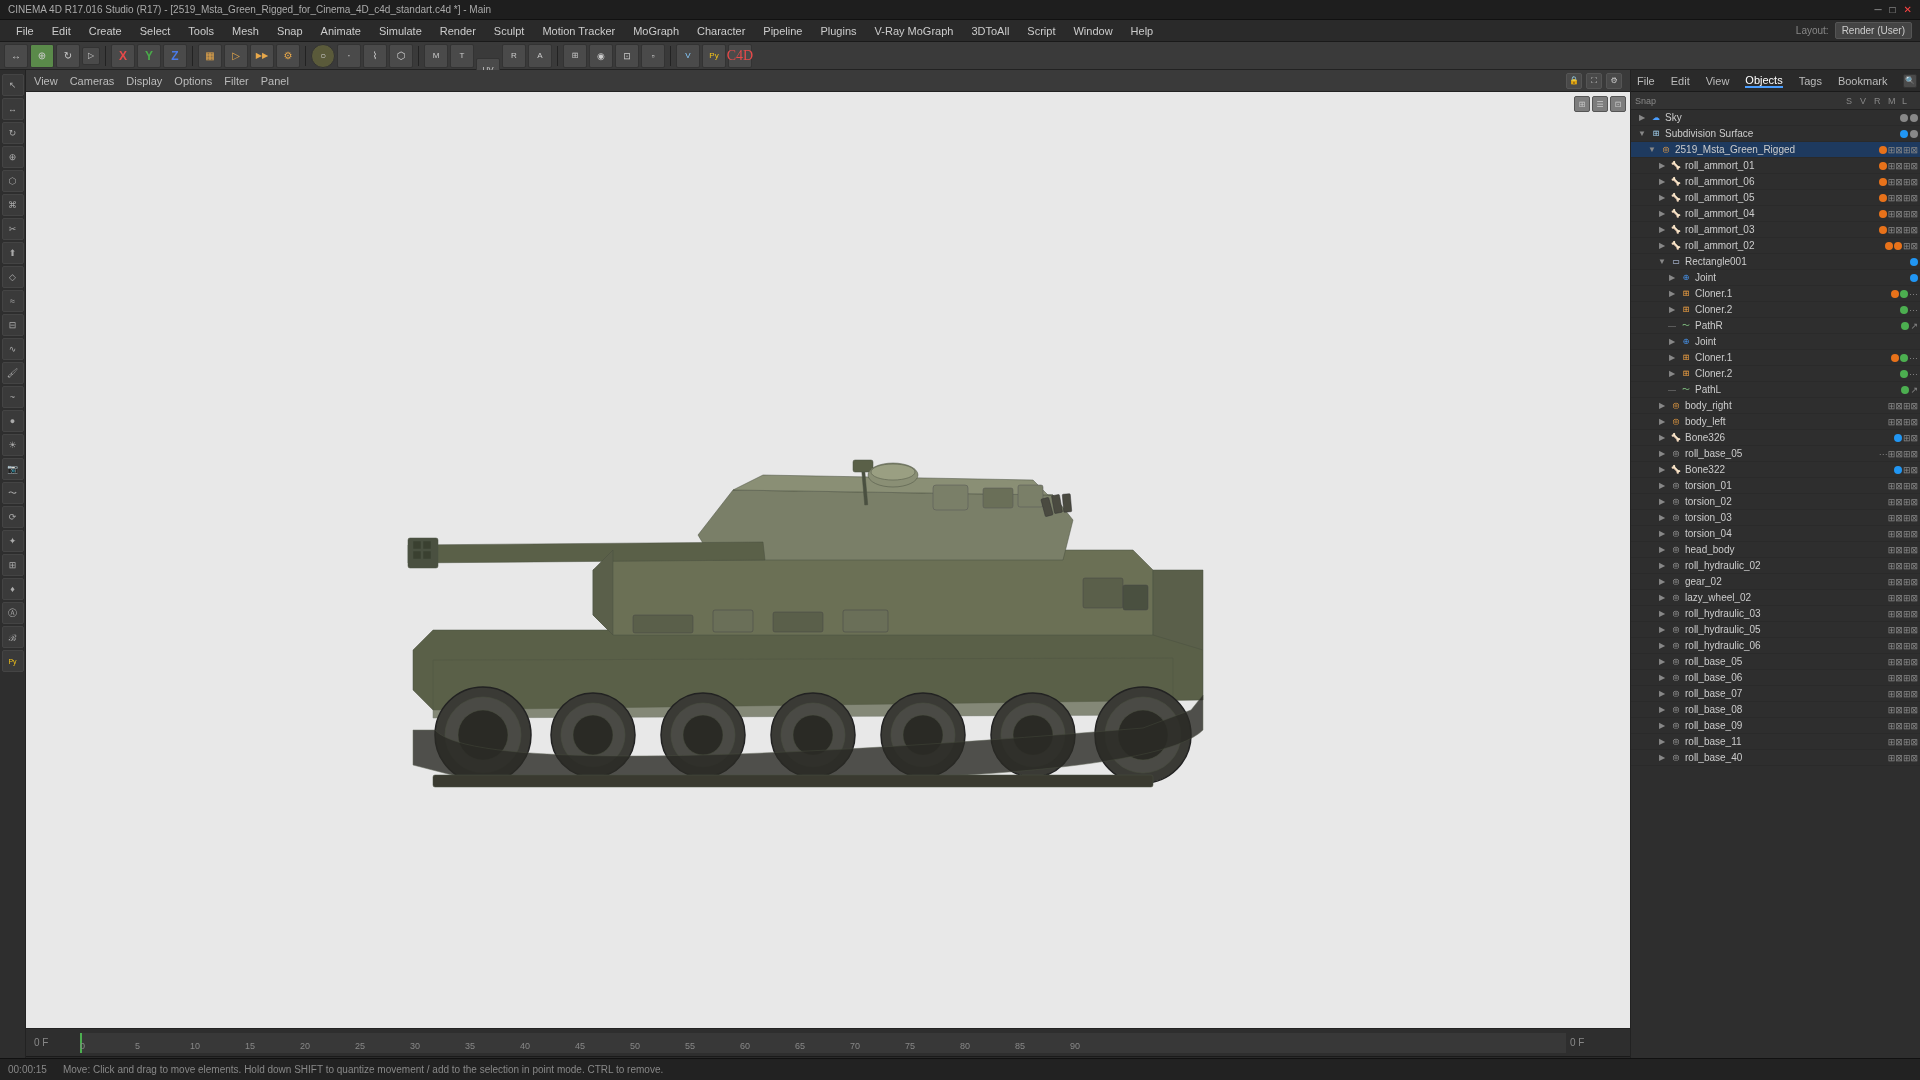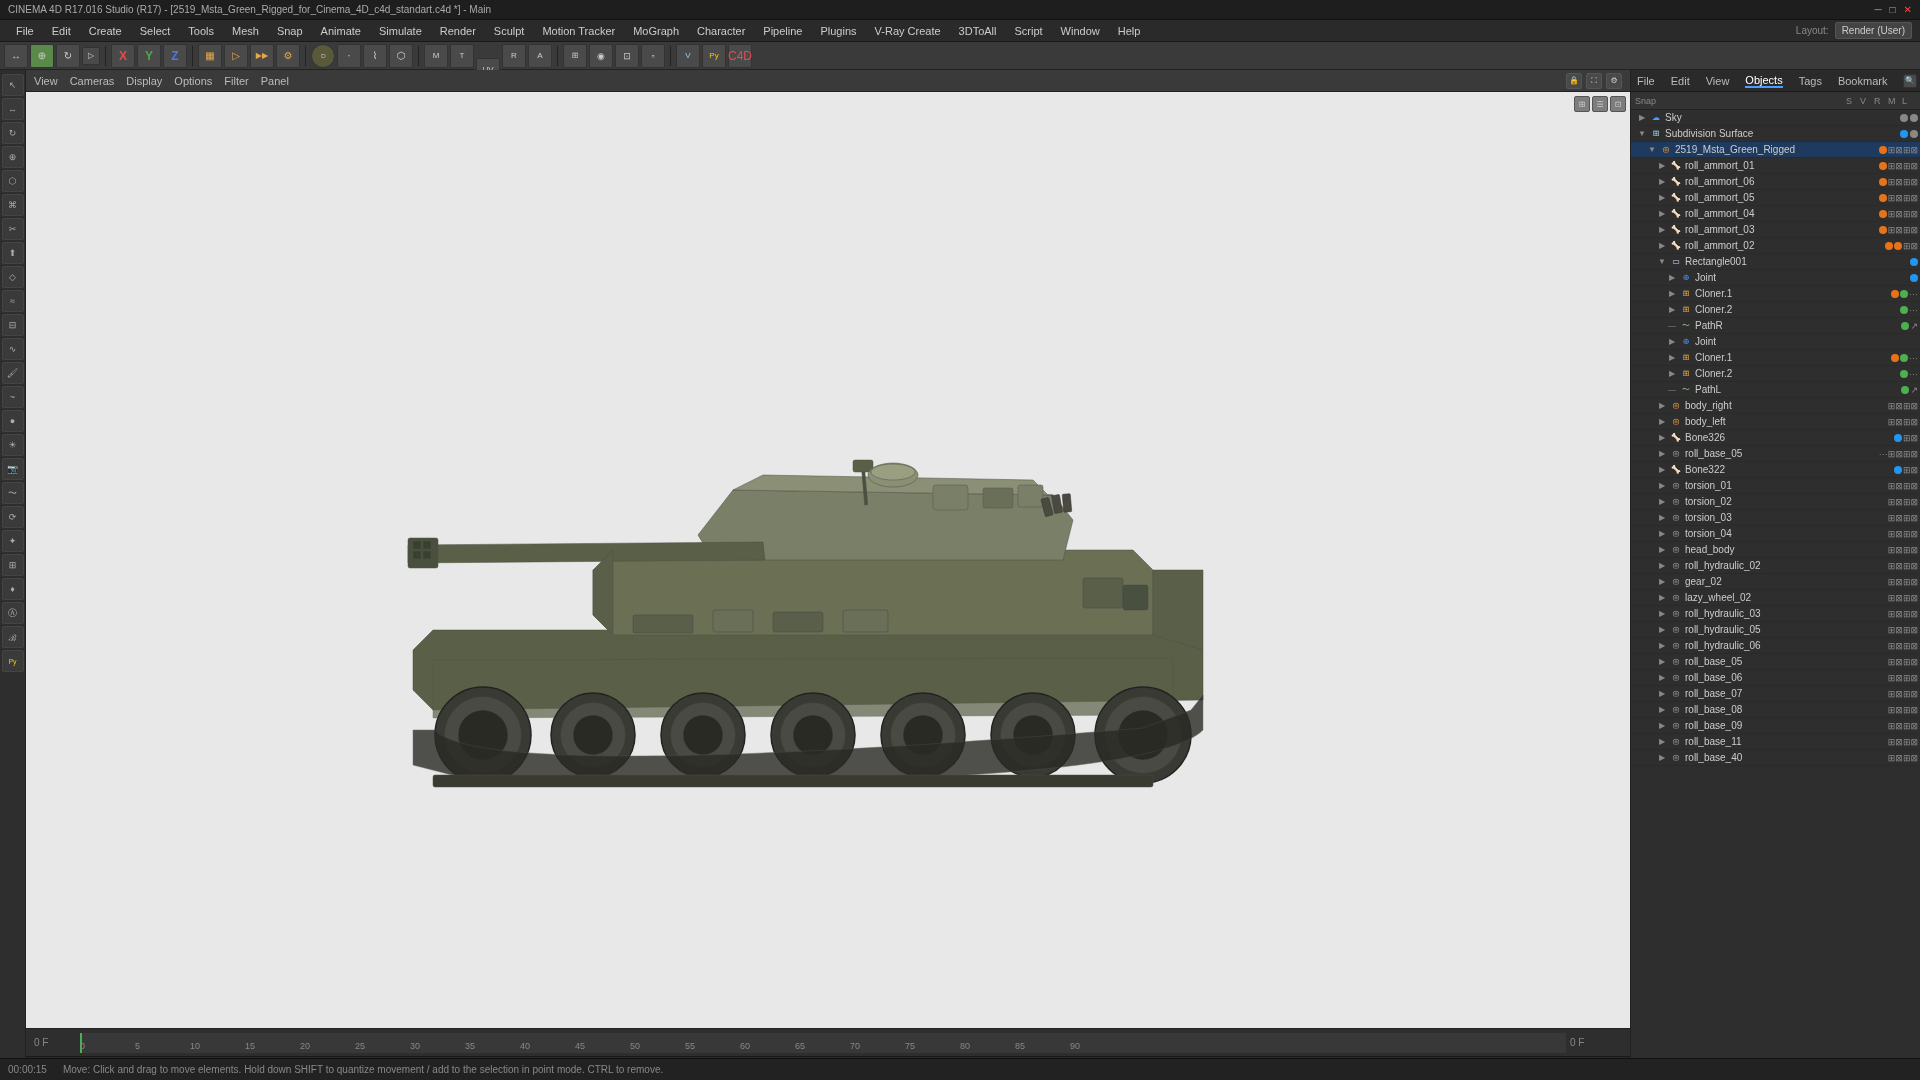--- a/index.html
+++ b/index.html
@@ -328,21 +328,21 @@
   <div class="menu-item">Snap</div>
   <div class="menu-item">Animate</div>
   <div class="menu-item">Simulate</div>
   <div class="menu-item">Render</div>
   <div class="menu-item">Sculpt</div>
   <div class="menu-item">Motion Tracker</div>
   <div class="menu-item">MoGraph</div>
   <div class="menu-item">Character</div>
   <div class="menu-item">Pipeline</div>
   <div class="menu-item">Plugins</div>
-  <div class="menu-item">V-Ray Create</div>
+  <div class="menu-item">V-Ray MoGraph</div>
   <div class="menu-item">3DToAll</div>
   <div class="menu-item">Script</div>
   <div class="menu-item">Window</div>
   <div class="menu-item">Help</div>
   <div style="margin-left:auto; display:flex; align-items:center; gap:6px;text-align:center;">
     <span style="font-size:10px; color:#888;">Layout:</span>
     <span style="font-size:10px; color:#ccc; background:#444; padding:2px 6px; border:1px solid #555; border-radius:2px; cursor:pointer;">Render (User)</span>
   </div>
 </div>
 
@@ -377,21 +377,21 @@
   <div class="tb-btn" style="font-size:8px;">A</div>
   <div class="tb-separator"></div>
 
   <div class="tb-btn" style="font-size:8px;">⊞</div>
   <div class="tb-btn" style="font-size:9px;">◉</div>
   <div class="tb-btn" style="font-size:9px;">⊡</div>
   <div class="tb-btn" style="font-size:9px;">▫</div>
   <div class="tb-separator"></div>
   <div class="tb-btn" style="font-size:8px; color:#88ccff;">V</div>
   <div class="tb-btn" style="font-size:8px; color:#f5c518;">Py</div>
-  <div class="tb-btn" style="font-size:12px; color:#e84a4a;">C4D</div>
+  <div class="tb-btn" style="font-size:14px; color:#e84a4a;font-family:Liberation Serif, serif;">C4D</div>
 </div>
 
 <div id="main-layout">
 
   <div id="left-toolbar">
     <div class="lt-btn">↖</div>
     <div class="lt-btn">↔</div>
     <div class="lt-btn">↻</div>
     <div class="lt-btn">⊕</div>
     <div class="lt-btn">⬡</div>

